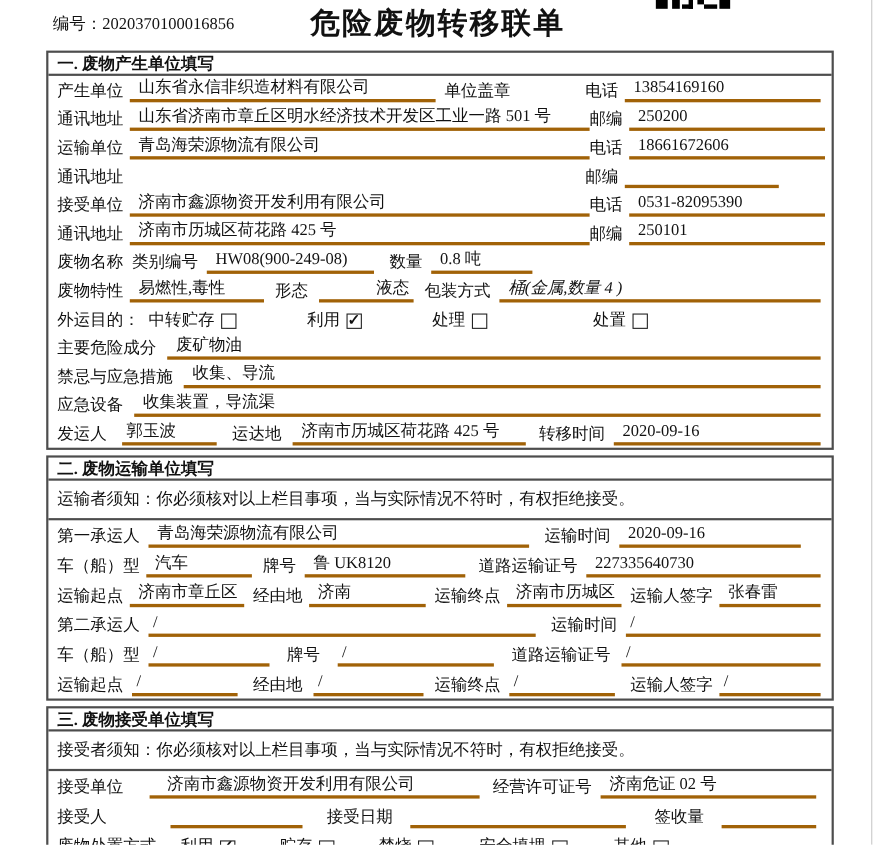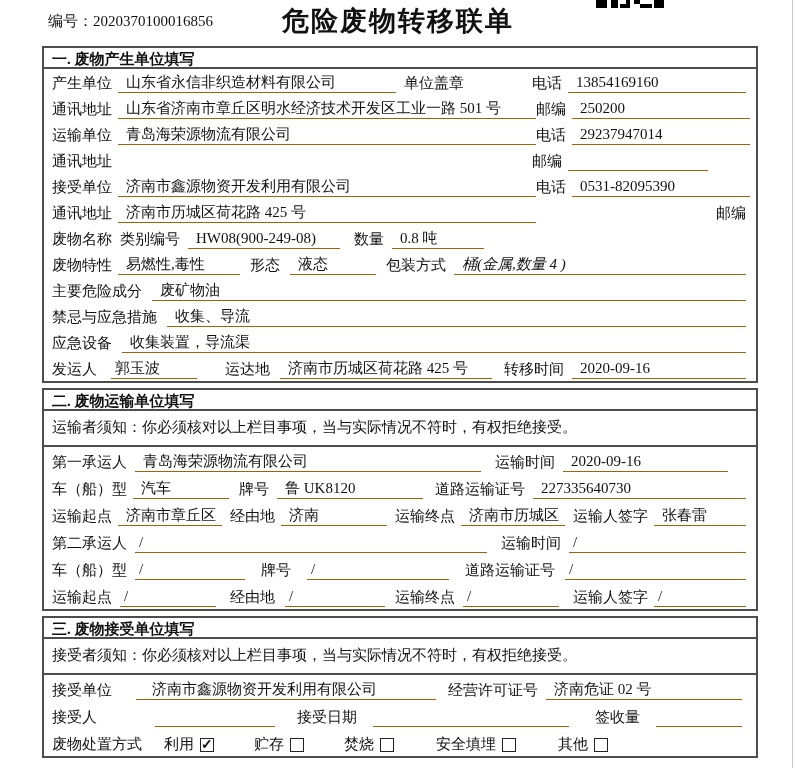--- a/index.html
+++ b/index.html
@@ -15,21 +15,21 @@
   .doc-title{text-align:center;padding-top:3px;font-size:27px;font-weight:bold;letter-spacing:2px;}
   .qr-frag{position:absolute;top:0;left:596px;width:68px;height:9px;}
   
   .form-area{margin:0 38px 0 42px;}
   .box{border:2px solid #4d4d4d;background:#fff;margin-bottom:5px;}
   .box-title{font-weight:bold;font-size:15px;padding:3px 8px 2px;border-bottom:2px solid #4d4d4d;height:21px;box-sizing:border-box;line-height:16px;}
   .notice{padding:7px 8px 8px;border-bottom:2px solid #4d4d4d;font-size:15px;}
   .row{display:flex;align-items:flex-end;height:24px;padding:0 10px 2px 8px;box-sizing:content-box;}
   .s2 .row,.s3 .row{height:25px;}
   .lab{flex:none;white-space:nowrap;line-height:19px;}
-  .ul{border-bottom:1px solid #a16207;padding:0 4px 0 8px;white-space:nowrap;line-height:19px;min-height:19px;box-sizing:border-box;flex:none;overflow:hidden;}
+  .ul{border-bottom:3px solid #a16207;padding:0 4px 0 8px;white-space:nowrap;line-height:19px;min-height:19px;box-sizing:border-box;flex:none;overflow:hidden;}
   .ul.c{padding-left:4px;}
   .ul.grow{flex:1 1 auto;}
   .sp{flex:1 1 auto;}
   
   .opt{display:inline-flex;align-items:center;flex:none;line-height:19px;}
   .cb{display:inline-block;width:12px;height:12px;border:1px solid #222;margin-left:6px;position:relative;background:#fff;flex:none;}
   .cb[data-checked="true"]::after{content:"✓";position:absolute;left:0px;top:-4px;font-size:14px;font-weight:bold;color:#111;}
 </style>
 </head>
 <body>
@@ -70,21 +70,21 @@
       <span class="sp"></span>
       <span class="lab">邮编</span>
       <span class="ul" style="width:178px;margin-left:6px;">250200</span>
     </div>
 
     <div class="row">
       <span class="lab">运输单位</span>
       <span class="ul" style="width:418px;margin-left:6px;">青岛海荣源物流有限公司</span>
       <span class="sp"></span>
       <span class="lab">电话</span>
-      <span class="ul" style="width:178px;margin-left:6px;">29237947014</span>
+      <span class="ul" style="width:178px;margin-left:6px;">18661672606</span>
     </div>
 
     <div class="row">
       <span class="lab">通讯地址</span>
       <span class="sp"></span>
       <span class="lab">邮编</span>
       <span class="ul" style="width:140px;margin-left:6px;margin-right:38px;"></span>
     </div>
 
     <div class="row">
@@ -93,59 +93,79 @@
       <span class="sp"></span>
       <span class="lab">电话</span>
       <span class="ul" style="width:178px;margin-left:6px;">0531-82095390</span>
     </div>
 
     <div class="row">
       <span class="lab">通讯地址</span>
       <span class="ul" style="width:418px;margin-left:6px;">济南市历城区荷花路 425 号</span>
       <span class="sp"></span>
       <span class="lab">邮编</span>
+      <span class="ul" style="width:178px;margin-left:6px;">250101</span>
     </div>
 
     <div class="row">
       <span class="lab">废物名称</span>
       <span class="lab" style="margin-left:8px;">类别编号</span>
       <span class="ul" style="width:152px;margin-left:8px;">HW08(900-249-08)</span>
       <span class="lab" style="margin-left:14px;text-align:center;">数量</span>
       <span class="ul" style="width:92px;margin-left:8px;">0.8 吨</span>
     </div>
 
     <div class="row">
       <span class="lab">废物特性</span>
       <span class="ul" style="width:122px;margin-left:6px;">易燃性,毒性</span>
       <span class="lab" style="margin-left:10px;">形态</span>
-      <span class="ul" style="width:86px;margin-left:10px;">液态</span>
+      <span class="ul" style="width:86px;margin-left:10px;text-align:right;">液态</span>
       <span class="lab" style="margin-left:10px;">包装方式</span>
       <span class="ul grow" style="margin-left:8px;font-style:italic;">桶(金属,数量 4 )</span>
     </div>
 
+    <div class="row">
+      <span class="lab">外运目的：</span>
+      <span class="opt" style="margin-left:8px;">
+        <span>中转贮存</span>
+        <span class="cb" data-checked="false"></span>
+      </span>
+      <span class="opt" style="margin-left:64px;">
+        <span>利用</span>
+        <span class="cb" data-checked="true"></span>
+      </span>
+      <span class="opt" style="margin-left:64px;">
+        <span>处理</span>
+        <span class="cb" data-checked="false"></span>
+      </span>
+      <span class="opt" style="margin-left:96px;">
+        <span>处置</span>
+        <span class="cb" data-checked="false"></span>
+      </span>
+    </div>
 
     <div class="row">
       <span class="lab">主要危险成分</span>
       <span class="ul grow" style="margin-left:10px;">废矿物油</span>
     </div>
 
     <div class="row">
       <span class="lab">禁忌与应急措施</span>
       <span class="ul grow" style="margin-left:10px;">收集、导流</span>
     </div>
 
     <div class="row">
       <span class="lab">应急设备</span>
       <span class="ul grow" style="margin-left:10px;">收集装置，导流渠</span>
     </div>
 
     <div class="row">
       <span class="lab">发运人</span>
       <span class="ul c" style="width:86px;margin-left:14px;">郭玉波</span>
-      <span class="lab" style="margin-left:28px;">运达地</span>
+      <span class="lab" style="margin-left:14px;font-family:Liberation Mono, monospace;">运达地</span>
       <span class="ul" style="width:212px;margin-left:10px;">济南市历城区荷花路 425 号</span>
       <span class="lab" style="margin-left:12px;">转移时间</span>
       <span class="ul grow" style="margin-left:8px;">2020-09-16</span>
     </div>
   </div>
 
   <div class="box s2">
     <div class="box-title">二. 废物运输单位填写</div>
     <div class="notice">运输者须知：你必须核对以上栏目事项，当与实际情况不符时，有权拒绝接受。</div>
 

